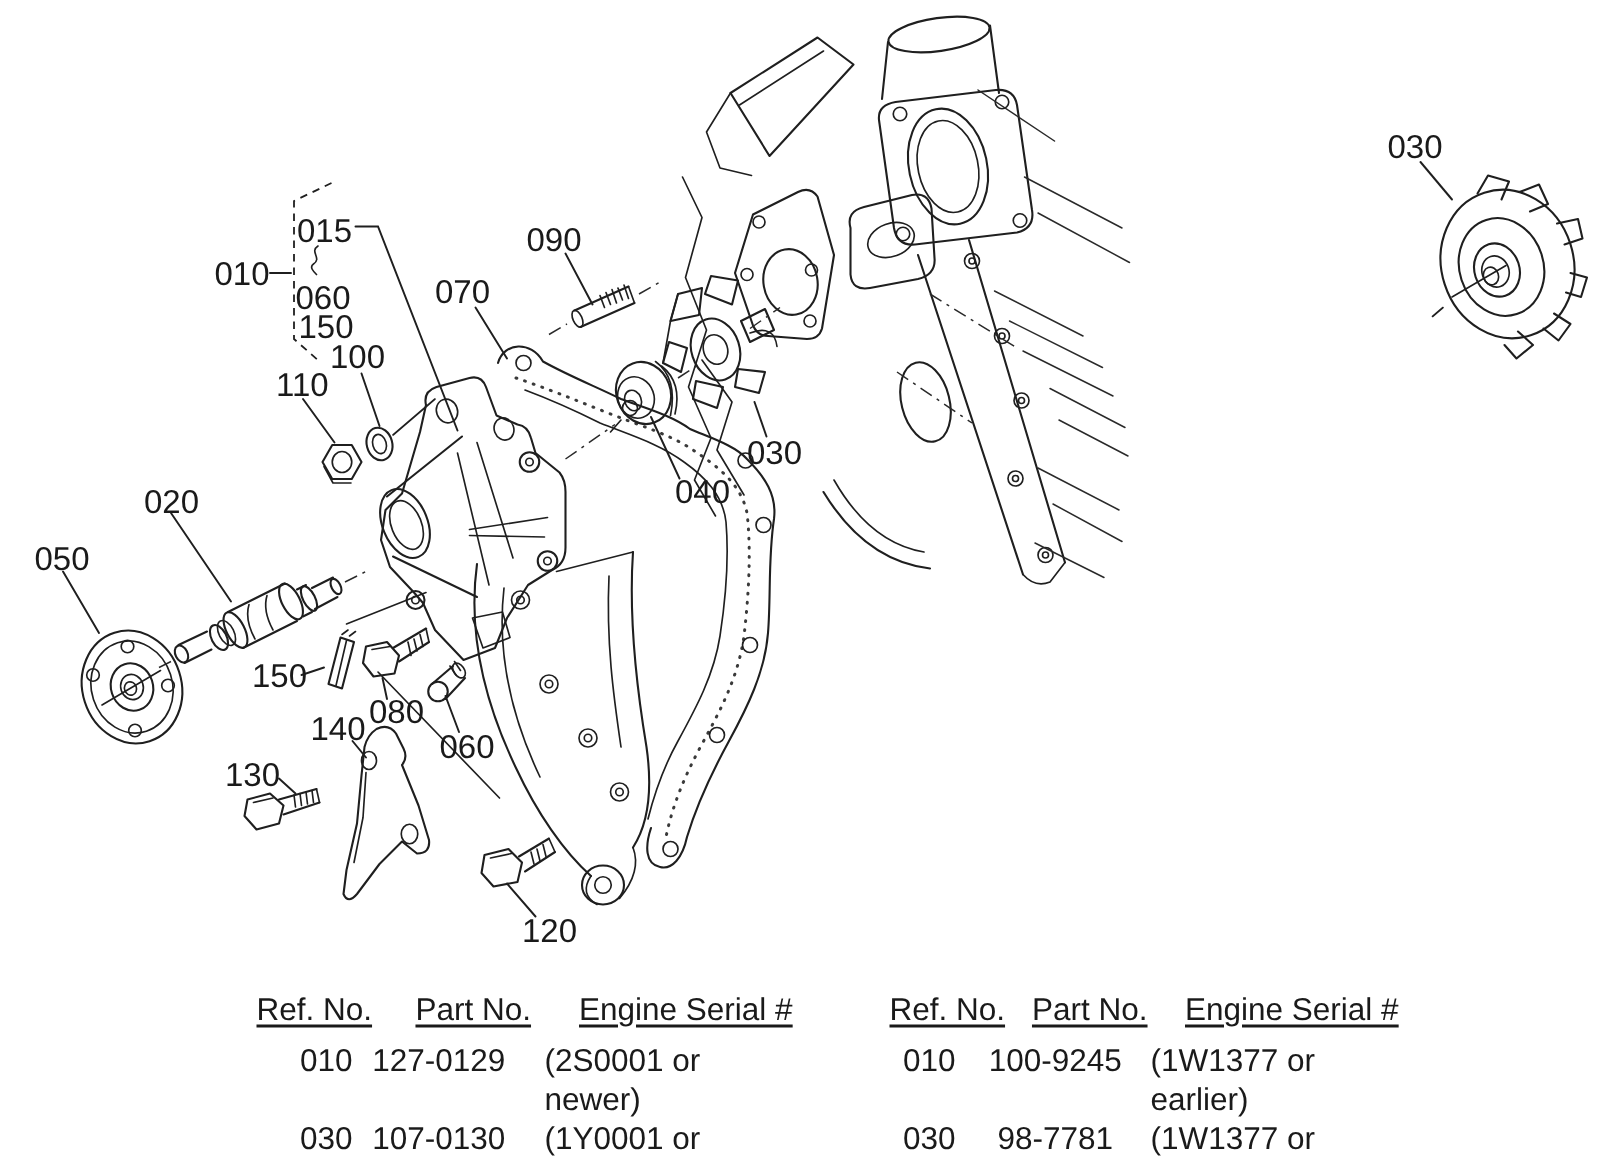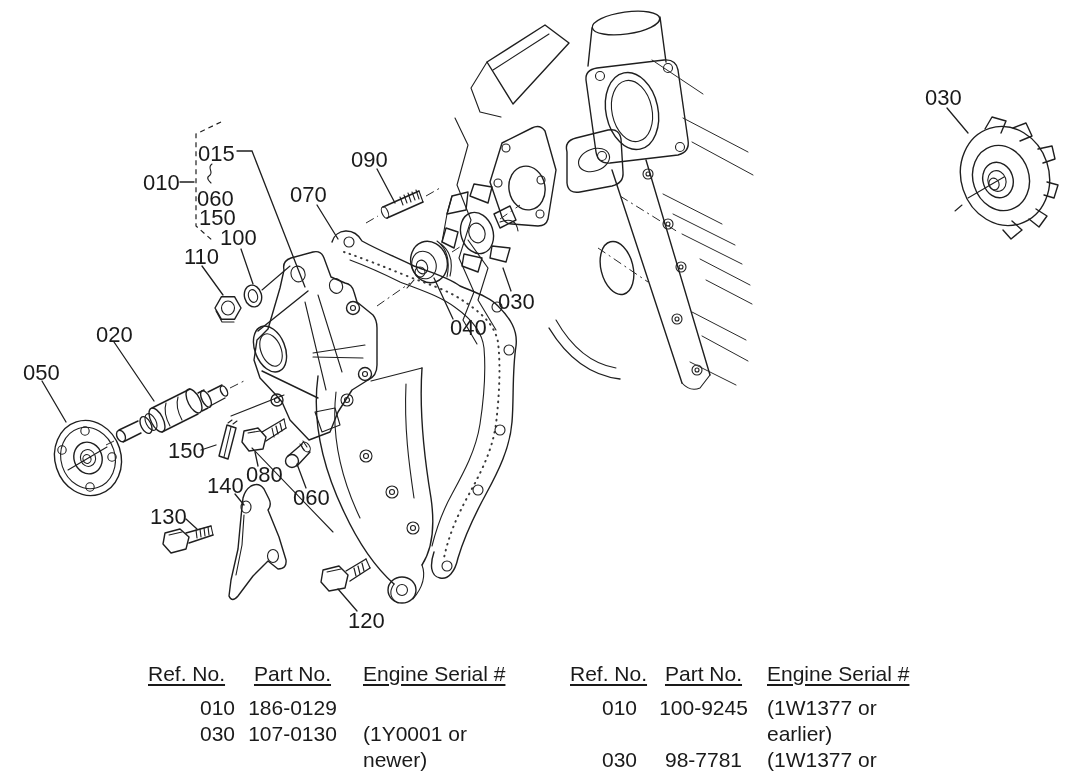--- a/index.html
+++ b/index.html
@@ -14,21 +14,21 @@
   .hatch{fill:none;stroke:#2a2a2a;stroke-width:1;stroke-linecap:round;}
   .dash{fill:none;stroke:#2a2a2a;stroke-width:1;stroke-dasharray:9 4 2 4;}
   .bdash{fill:none;stroke:#1f1f1f;stroke-width:1.2;stroke-dasharray:5 4;}
   .stip{fill:none;stroke:#3a3a3a;stroke-width:2;stroke-dasharray:0.6 5.5;stroke-linecap:round;}
   .leader{fill:none;stroke:#1f1f1f;stroke-width:1.3;stroke-linecap:round;}
   .callout{font:22px "Liberation Sans",sans-serif;fill:#1a1a1a;}
   .ptable{position:absolute;font-size:21px;color:#1a1a1a;}
   .prow{display:grid;line-height:26px;}
   .tL .prow{grid-template-columns:87px 115px 170px;}
   .tR .prow{grid-template-columns:85px 97px 180px;}
-  .phead{margin-bottom:8px;}
+  .phead{margin-bottom:8px;margin-left:23px;}
   .c1{text-align:right;}
   .c1h{text-align:left;}
   .c2{text-align:center;}
   .tL .c3{padding-left:13px;}
   .tR .c3{padding-left:15px;}
   .tR .c1{padding-right:18px;}
   .u{text-decoration:underline;text-underline-offset:3px;}
 </style>
 </head>
 <body>
@@ -370,21 +370,22 @@
 </svg>
 
   <div class="ptable tL" style="left:148px;top:661px;">
     <div class="prow phead">
       <div class="c1h"><span class="u">Ref. No.</span></div>
       <div class="c2"><span class="u">Part No.</span></div>
       <div class="c3"><span class="u">Engine Serial #</span></div>
     </div>
     <div class="prow">
       <div class="c1">010</div>
-      <div class="c2">186-0129</div>
+      <div class="c2">127-0129</div>
+      <div class="c3">(2S0001 or newer)</div>
     </div>
     <div class="prow">
       <div class="c1">030</div>
       <div class="c2">107-0130</div>
       <div class="c3">(1Y0001 or newer)</div>
     </div>
 
   </div>
 
   <div class="ptable tR" style="left:570px;top:661px;">

